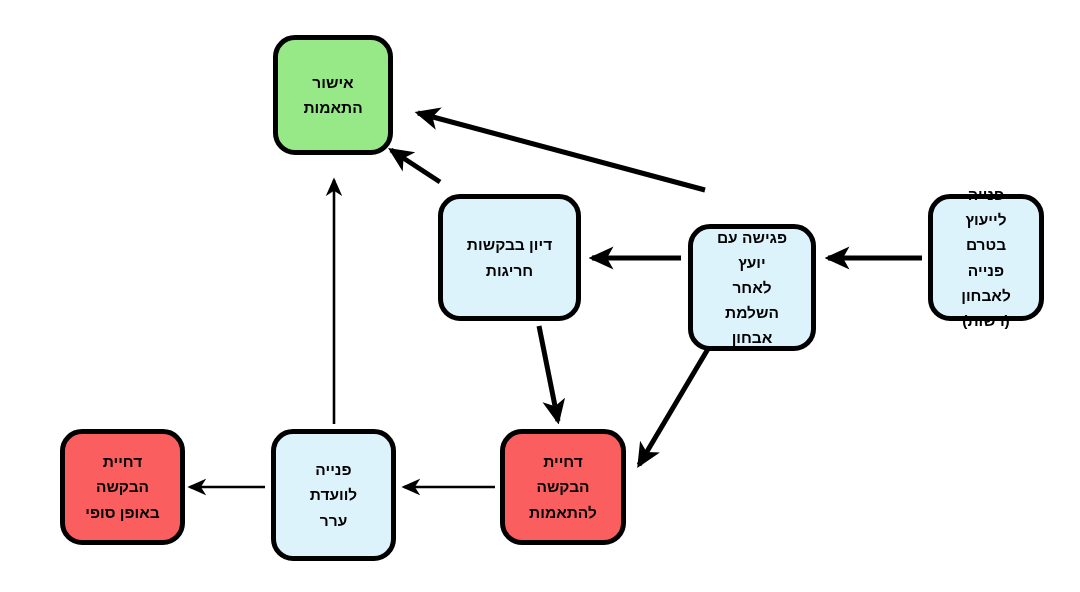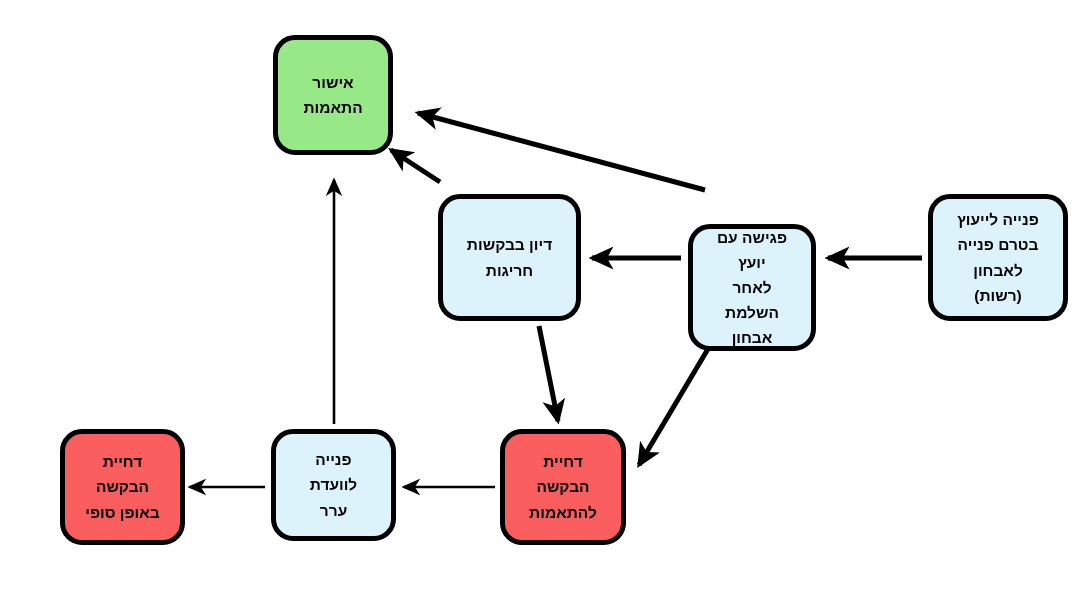--- a/index.html
+++ b/index.html
@@ -78,25 +78,25 @@
   </svg>
 
   <div id="node-layer">
       <div class="node" style="left: 273px; top: 35px; width: 120px; height: 120px; background: rgb(151, 232, 135); border-color: rgb(0, 0, 0); color: rgb(0, 0, 0);"><span class="node-label">אישור
 התאמות</span></div>
       <div class="node" style="left: 438px; top: 194px; width: 143px; height: 127px; background: rgb(220, 243, 252); border-color: rgb(0, 0, 0); color: rgb(0, 0, 0); justify-content: flex-end;"><span class="node-label">דיון בבקשות
 חריגות</span></div>
       <div class="node" style="left: 688px; top: 194px; width: 128px; height: 127px; background: rgb(220, 243, 252); border-color: rgb(0, 0, 0); color: rgb(0, 0, 0); margin-top: 30px;"><span class="node-label">פגישה עם יועץ
 לאחר השלמת
 אבחון</span></div>
-      <div class="node" style="left: 928px; top: 194px; width: 140px; height: 127px; background: rgb(220, 243, 252); border-color: rgb(0, 0, 0); color: rgb(0, 0, 0);"><span class="node-label">פנייה לייעוץ
+      <div class="node" style="left: 928px; top: 194px; width: 116px; height: 127px; background: rgb(220, 243, 252); border-color: rgb(0, 0, 0); color: rgb(0, 0, 0);"><span class="node-label">פנייה לייעוץ
 בטרם פנייה
 לאבחון
 (רשות)</span></div>
       <div class="node" style="left: 500px; top: 429px; width: 126px; height: 116px; background: rgb(250, 94, 94); border-color: rgb(0, 0, 0); color: rgb(0, 0, 0);"><span class="node-label">דחיית הבקשה
 להתאמות</span></div>
-      <div class="node" style="left: 271px; top: 429px; width: 125px; height: 112px; background: rgb(220, 243, 252); border-color: rgb(0, 0, 0); color: rgb(0, 0, 0);"><span class="node-label">פנייה לוועדת
+      <div class="node" style="left: 271px; top: 429px; width: 125px; height: 132px; background: rgb(220, 243, 252); border-color: rgb(0, 0, 0); color: rgb(0, 0, 0);"><span class="node-label">פנייה לוועדת
 ערר</span></div>
       <div class="node" style="left: 60px; top: 429px; width: 125px; height: 116px; background: rgb(250, 94, 94); border-color: rgb(0, 0, 0); color: rgb(0, 0, 0);"><span class="node-label">דחיית הבקשה
 באופן סופי</span></div>
     </div>
 
 </div>
 
 </body></html>

